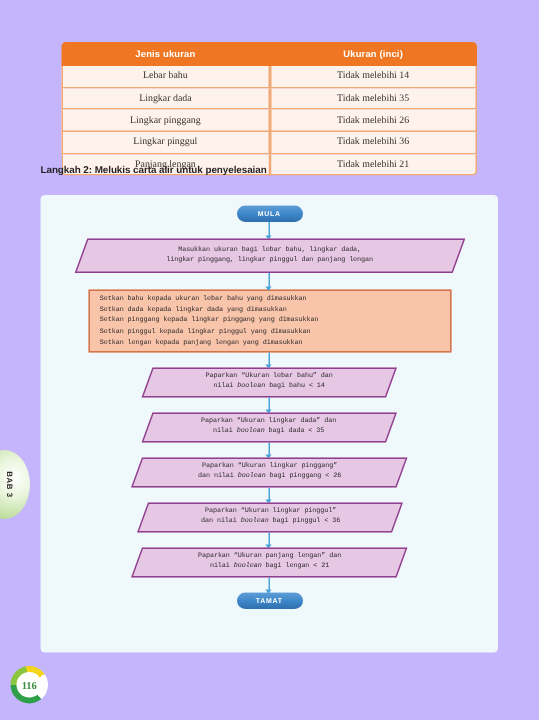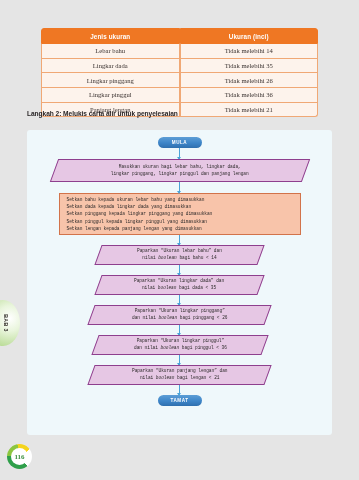--- a/index.html
+++ b/index.html
@@ -13,21 +13,21 @@
     position: relative;
     overflow: hidden;
     font-family: "Liberation Sans", sans-serif;
     color: #231f20;
   }
 
   
   #page {
     position: absolute;
     inset: 0;
-    background: #e5e5e5;
+    background: #c4b5fd;
   }
 
   
   #measurement-table {
     position: absolute;
     left: 41px;
     top: 28px;
     width: 277px;
     border-collapse: separate;
     border-spacing: 0;

